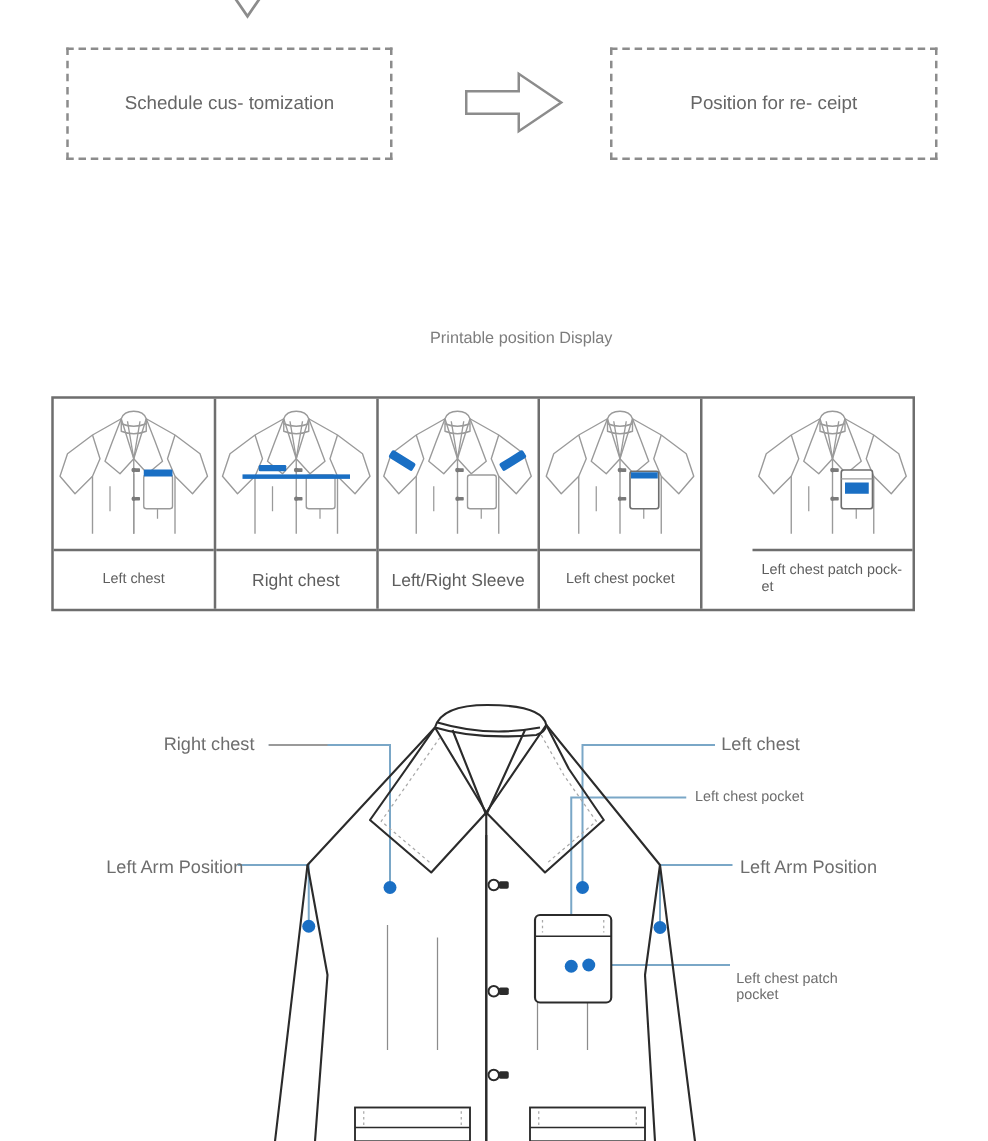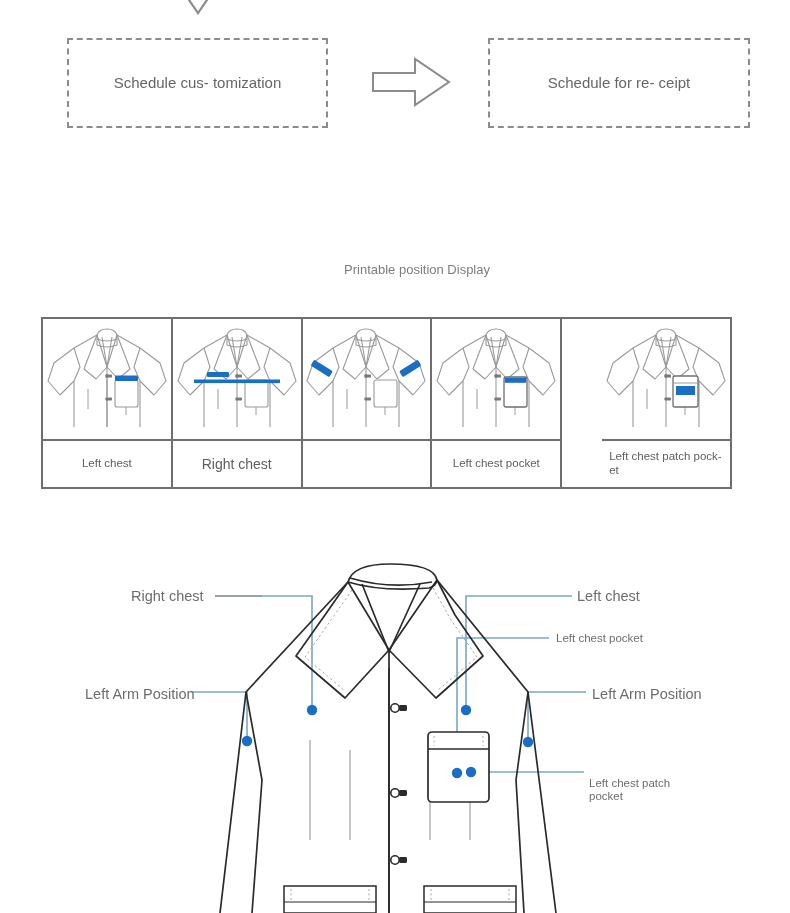--- a/index.html
+++ b/index.html
@@ -23,21 +23,21 @@
     background:#fff;
     box-sizing:border-box;
     display:flex;align-items:center;
   }
   .flow-box .flow-text{
     font-size:15px;line-height:1.08;color:#666;
     width:100%;text-align:center;padding:0 6px;
     box-sizing:border-box;
   }
   .flow-text span{display:inline-block;text-align:left;}
-  #box-schedule{left:67px;top:38px;width:261px;height:90px;}
+  #box-schedule{left:53px;top:38px;width:261px;height:90px;}
   #box-waiting{left:488px;top:38px;width:262px;height:90px;}
   .flow-arrow{position:absolute;left:371px;top:56px;width:80px;height:52px;}
 
   
   #ppt-title{
     position:absolute;left:237px;top:191px;width:296px;height:57px;
     border:2px dashed #8c8c8c;box-sizing:border-box;
     display:flex;align-items:center;justify-content:center;
     background:#fff;
   }
@@ -96,21 +96,21 @@
 tomization</span></div>
   </div>
 
   <div class="flow-arrow">
     <svg width="80" height="52" viewBox="0 0 80 52">
       <path d="M2 17 L44 17 L44 3 L78 26 L44 49 L44 35 L2 35 Z" fill="#ffffff" stroke="#8c8c8c" stroke-width="2"></path>
     </svg>
   </div>
 
   <div class="flow-box" id="box-waiting">
-    <div class="flow-text"><span>Schedule for re-
+    <div class="flow-text"><span>Position for re-
 ceipt</span></div>
   </div>
 
   <div id="ppt-sub">Printable position Display</div>
 
   <div id="pos-table">
 
     <div class="pt-col">
       <div class="pt-fig">
         <svg width="126" height="112" viewBox="0 0 126 112">
@@ -207,20 +207,24 @@
           <g fill="#7a7a7a">
             <circle cx="63" cy="53" r="1.9"></circle>
             <rect x="64" y="51.5" width="4" height="3" rx="0.6"></rect>
             <circle cx="63" cy="76" r="1.8"></circle>
             <rect x="64" y="74.6" width="4" height="2.8" rx="0.6"></rect>
           </g>
           <rect x="71" y="57" width="23" height="27" rx="2" fill="#fff" stroke="#9a9a9a" stroke-width="1.1"></rect>
           <rect x="8" y="42" width="22" height="7" rx="1.5" fill="#1a6fc4" transform="rotate(32 19 45)"></rect>
           <rect x="96" y="42" width="22" height="7" rx="1.5" fill="#1a6fc4" transform="rotate(-32 107 45)"></rect>
         </svg>
+      </div>
+      <div class="pt-cap big">
+        <span class="cap-txt">Left/Right
+Sleeve</span>
       </div>
     </div>
 
     <div class="pt-col">
       <div class="pt-fig">
         <svg width="126" height="112" viewBox="0 0 126 112">
           <g fill="none" stroke="#9a9a9a" stroke-width="1.1" stroke-linejoin="round">
             <path d="M63 6 Q55 6 53 12 L53 22 Q63 26 73 22 L73 12 Q71 6 63 6 Z"></path>
             <path d="M53 16 Q63 20 73 16"></path>
             <path d="M53 12 L30 25 L10 40 L4 58 L16 72 L30 58"></path>

